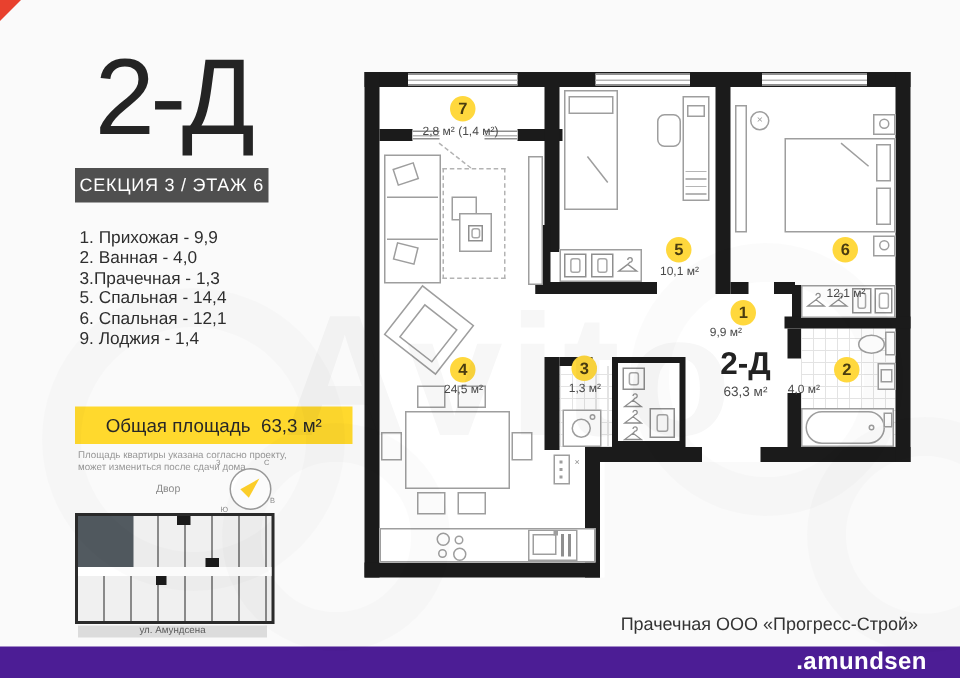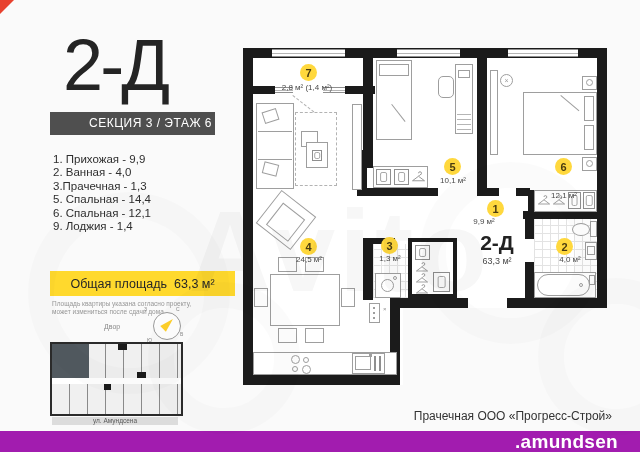--- a/index.html
+++ b/index.html
@@ -26,21 +26,21 @@
   .stripe-h{position:absolute;background:repeating-linear-gradient(0deg,#b5b5b5 0 1px,transparent 1px 5px);}
   
   .bub{position:absolute;width:17px;height:17px;border-radius:50%;background:#ffd83d;color:#4a3c10;
        font-size:11px;font-weight:bold;display:flex;align-items:center;justify-content:center;z-index:6;}
   .arealbl{position:absolute;width:80px;text-align:center;font-size:8px;color:#4a4a4a;z-index:6;letter-spacing:0;}
   .unitlbl{position:absolute;text-align:center;font-weight:600;color:#222;z-index:6;}
   
   .title{position:absolute;left:36px;top:28px;width:158px;text-align:center;font-size:72px;line-height:74px;
          font-weight:500;letter-spacing:-3px;color:#242424;}
   .badge{position:absolute;left:50px;top:112px;width:129px;height:23px;background:#4f4f4f;color:#fff;
-         font-size:12px;letter-spacing:.5px;text-align:center;line-height:23px;padding-left:36px;}
+         font-size:12px;letter-spacing:.5px;text-align:center;line-height:23px;}
   .roomlist{position:absolute;left:53px;top:153px;width:200px;font-size:11.5px;line-height:13.4px;
             font-weight:500;color:#2e2e2e;}
   .ybox{position:absolute;left:50px;top:271px;width:185px;height:25px;background:#ffd92d;color:#272727;
         font-size:12.5px;font-weight:500;display:flex;align-items:center;justify-content:center;gap:7px;}
   .disc{position:absolute;left:52px;top:300px;width:170px;font-size:6.5px;line-height:8px;color:#979797;}
   .yard{position:absolute;left:104px;top:323px;font-size:7px;color:#8a8a8a;}
   
   .compass{position:absolute;left:153px;top:312px;width:26px;height:26px;border:1px solid #9a9a9a;
            border-radius:50%;background:#fff;}
   .needle{position:absolute;left:10px;top:4px;width:0;height:0;border-left:4px solid transparent;
@@ -50,22 +50,22 @@
   .mm{position:absolute;left:50px;top:342px;width:133px;height:74px;border:2px solid #2b2b2b;
       background:#f0f0f0;box-sizing:border-box;}
   .mmrow{position:absolute;background:repeating-linear-gradient(90deg,transparent 0 17px,#8a8a8a 17px 18px);}
   .mmunit{position:absolute;left:0;top:0;width:37px;height:34px;background:#525a60;}
   .mmcorr{position:absolute;left:0;top:34px;width:129px;height:6px;background:#fff;}
   .mmblk{position:absolute;background:#1b1b1b;}
   .street{position:absolute;left:52px;top:417px;width:126px;height:8px;background:#dcdcdc;
           font-size:6.5px;color:#5a5a5a;text-align:center;line-height:8px;}
   
   .dev{position:absolute;right:28px;top:409px;width:350px;text-align:right;font-size:12px;color:#333;}
-  .bar{position:absolute;left:0;top:431px;width:640px;height:21px;background:#a21caf;color:#fff;
-       font-size:19px;font-weight:bold;text-align:right;line-height:21px;letter-spacing:.3px;
+  .bar{position:absolute;left:0;top:431px;width:640px;height:21px;background:#4c1d95;color:#fff;
+       font-size:16px;font-weight:bold;text-align:right;line-height:21px;letter-spacing:.3px;
        box-sizing:border-box;padding-right:22px;}
   .corner{position:absolute;left:0;top:0;width:0;height:0;border-top:14px solid #e8412e;
           border-right:14px solid transparent;}
   
   .wm-ring{position:absolute;border-radius:50%;border:26px solid rgba(0,0,0,.016);z-index:20;pointer-events:none;}
   .wm-text{position:absolute;left:130px;top:185px;width:420px;text-align:center;font-size:115px;font-weight:bold;
            color:rgba(30,30,30,.035);z-index:20;pointer-events:none;letter-spacing:4px;}
 </style>
 </head>
 <body>
@@ -261,21 +261,21 @@
   <div class="f" style="left:585px;top:242px;width:12px;height:18px;"></div>
   <div class="f" style="left:587px;top:246px;width:8px;height:9px;"></div>
   <div class="f" style="left:534px;top:272px;width:62px;height:26px;"></div>
   <div class="f" style="left:537px;top:274px;width:53px;height:22px;border-radius:11px;"></div>
   <div class="circ" style="left:579px;top:283px;width:4px;height:4px;"></div>
   <div class="f" style="left:589px;top:275px;width:6px;height:10px;"></div>
 
   <div class="bub" style="left:487px;top:200px;">1</div>
   <div class="arealbl" style="left:444px;top:217px;">9,9 м²</div>
   <div class="bub" style="left:556px;top:238px;">2</div>
-  <div class="arealbl" style="left:530px;top:255px;">4,0 м²</div>
+  <div class="arealbl" style="left:496px;top:255px;">4,0 м²</div>
   <div class="bub" style="left:381px;top:237px;">3</div>
   <div class="arealbl" style="left:350px;top:254px;">1,3 м²</div>
   <div class="bub" style="left:300px;top:238px;">4</div>
   <div class="arealbl" style="left:269px;top:255px;">24,5 м²</div>
   <div class="bub" style="left:444px;top:158px;">5</div>
   <div class="arealbl" style="left:413px;top:176px;">10,1 м²</div>
   <div class="bub" style="left:555px;top:158px;">6</div>
   <div class="arealbl" style="left:524px;top:175px;margin-top:16px;">12,1 м²</div>
   <div class="bub" style="left:300px;top:64px;">7</div>
   <div class="arealbl" style="left:267px;top:83px;">2,8 м² (1,4 м²)</div>

